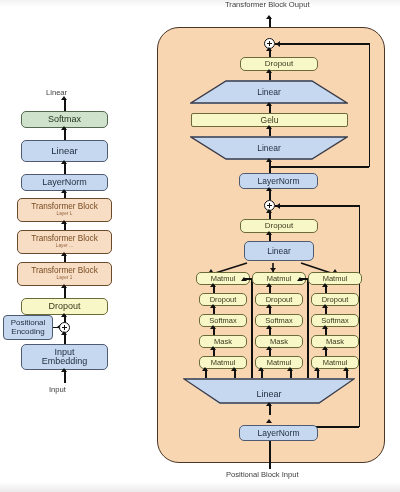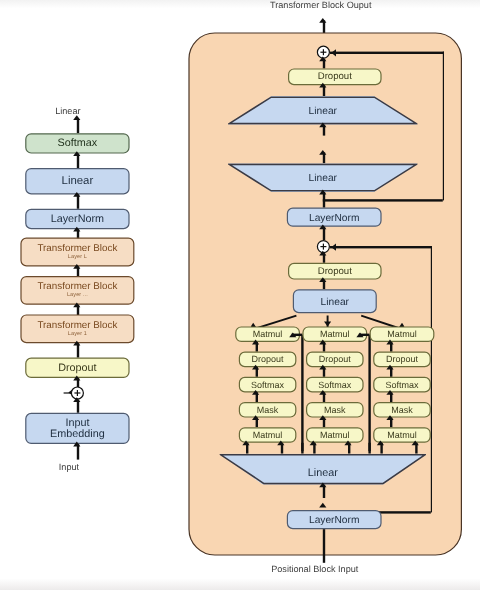--- a/index.html
+++ b/index.html
@@ -101,20 +101,24 @@
   </div>
 
   <div class="vline" style="left:64px;top:286px;height:12px;"></div>
   <div class="ah" style="left:60.8px;top:284px;"></div>
 
   <div class="node yellow" style="left:21px;top:298px;width:87px;height:17px;font-size:9px;">Dropout</div>
 
   <div class="vline" style="left:64px;top:315px;height:11px;"></div>
   <div class="ah" style="left:60.8px;top:313px;"></div>
 
+  <div class="node blue" style="left:3px;top:315px;width:50px;height:25px;font-size:8px;border-radius:4px;">
+    <span>Positional</span>
+    <span>Encoding</span>
+  </div>
   <div class="hline" style="left:53px;top:326.6px;width:7px;"></div>
   <div class="ah left" style="left:57px;top:323.9px;"></div>
 
   <div class="plus" style="left:59px;top:322px;"></div>
 
   <div class="vline" style="left:64px;top:333px;height:11px;"></div>
   <div class="ah" style="left:60.8px;top:331px;"></div>
 
   <div class="node blue" style="left:21px;top:344px;width:87px;height:26px;font-size:9px;">
     <span>Input</span>
@@ -151,20 +155,21 @@
        background:#c6d8f0;">
     <span class="lbl">Linear</span>
   </div>
   <svg style="position:absolute;left:190px;top:80px;" width="158" height="24">
     <polygon points="36,1 122,1 157,23 1,23" fill="none" stroke="#3b3b45" stroke-width="1.3"></polygon>
   </svg>
 
   <div class="vline" style="left:269px;top:104px;height:9px;"></div>
   <div class="ah" style="left:265.8px;top:102px;"></div>
 
+  <div class="node yellow" style="left:191px;top:113px;width:157px;height:14px;font-size:8.5px;border-radius:2px;">Gelu</div>
 
   <div class="vline" style="left:269px;top:127px;height:9px;"></div>
   <div class="ah" style="left:265.8px;top:125px;"></div>
 
   <div class="trap" style="left:190px;top:136px;width:158px;height:24px;font-size:8.5px;
        clip-path:polygon(0% 0%,100% 0%,77% 100%,23% 100%);
        background:#c6d8f0;">
     <span class="lbl">Linear</span>
   </div>
   <svg style="position:absolute;left:190px;top:136px;" width="158" height="24">

